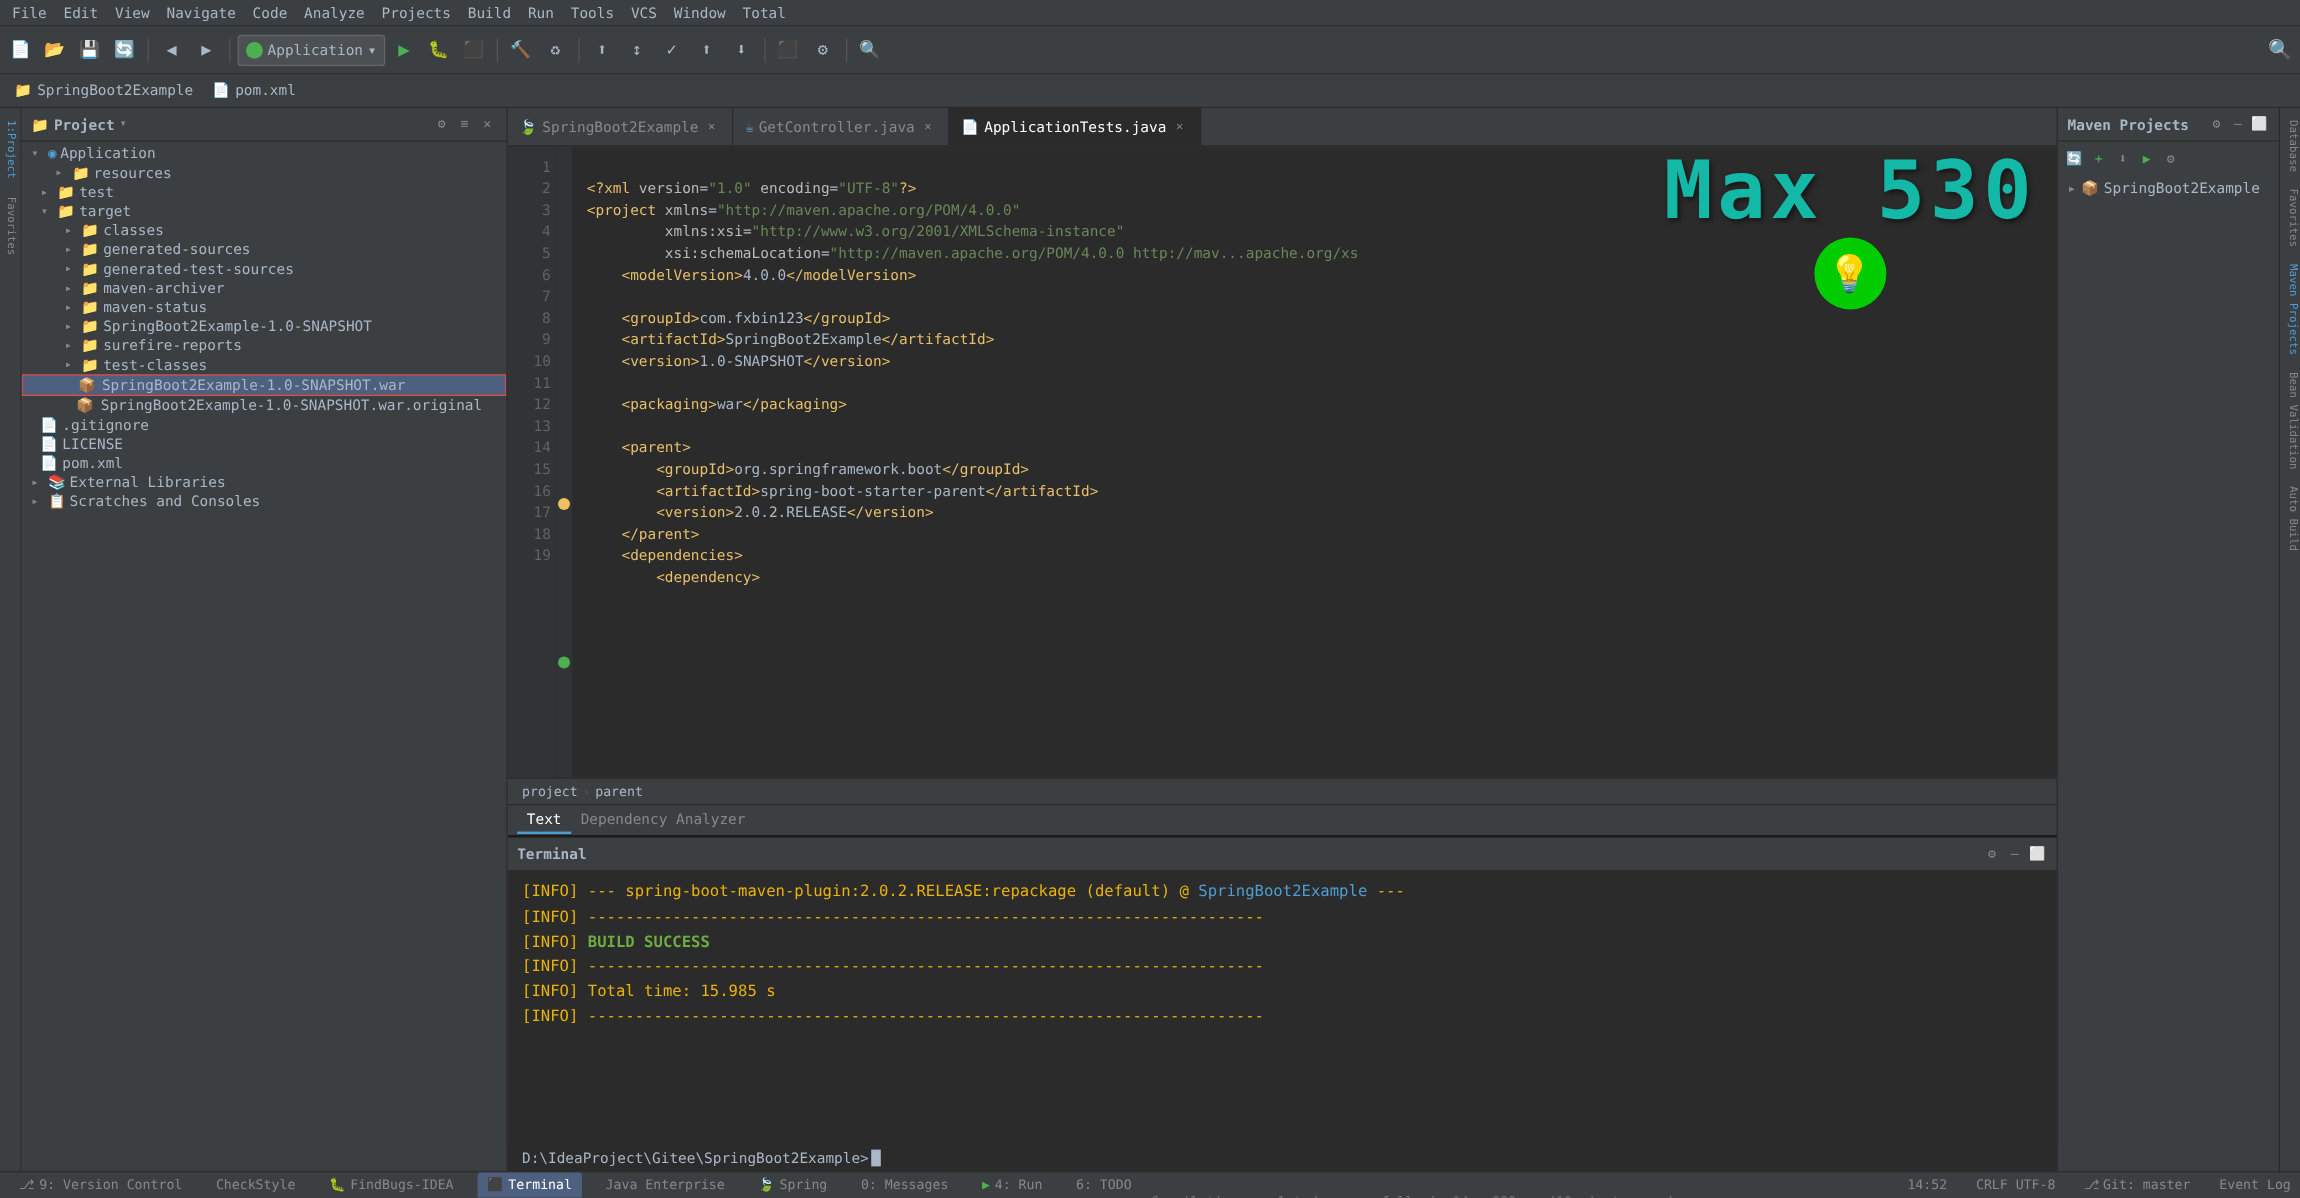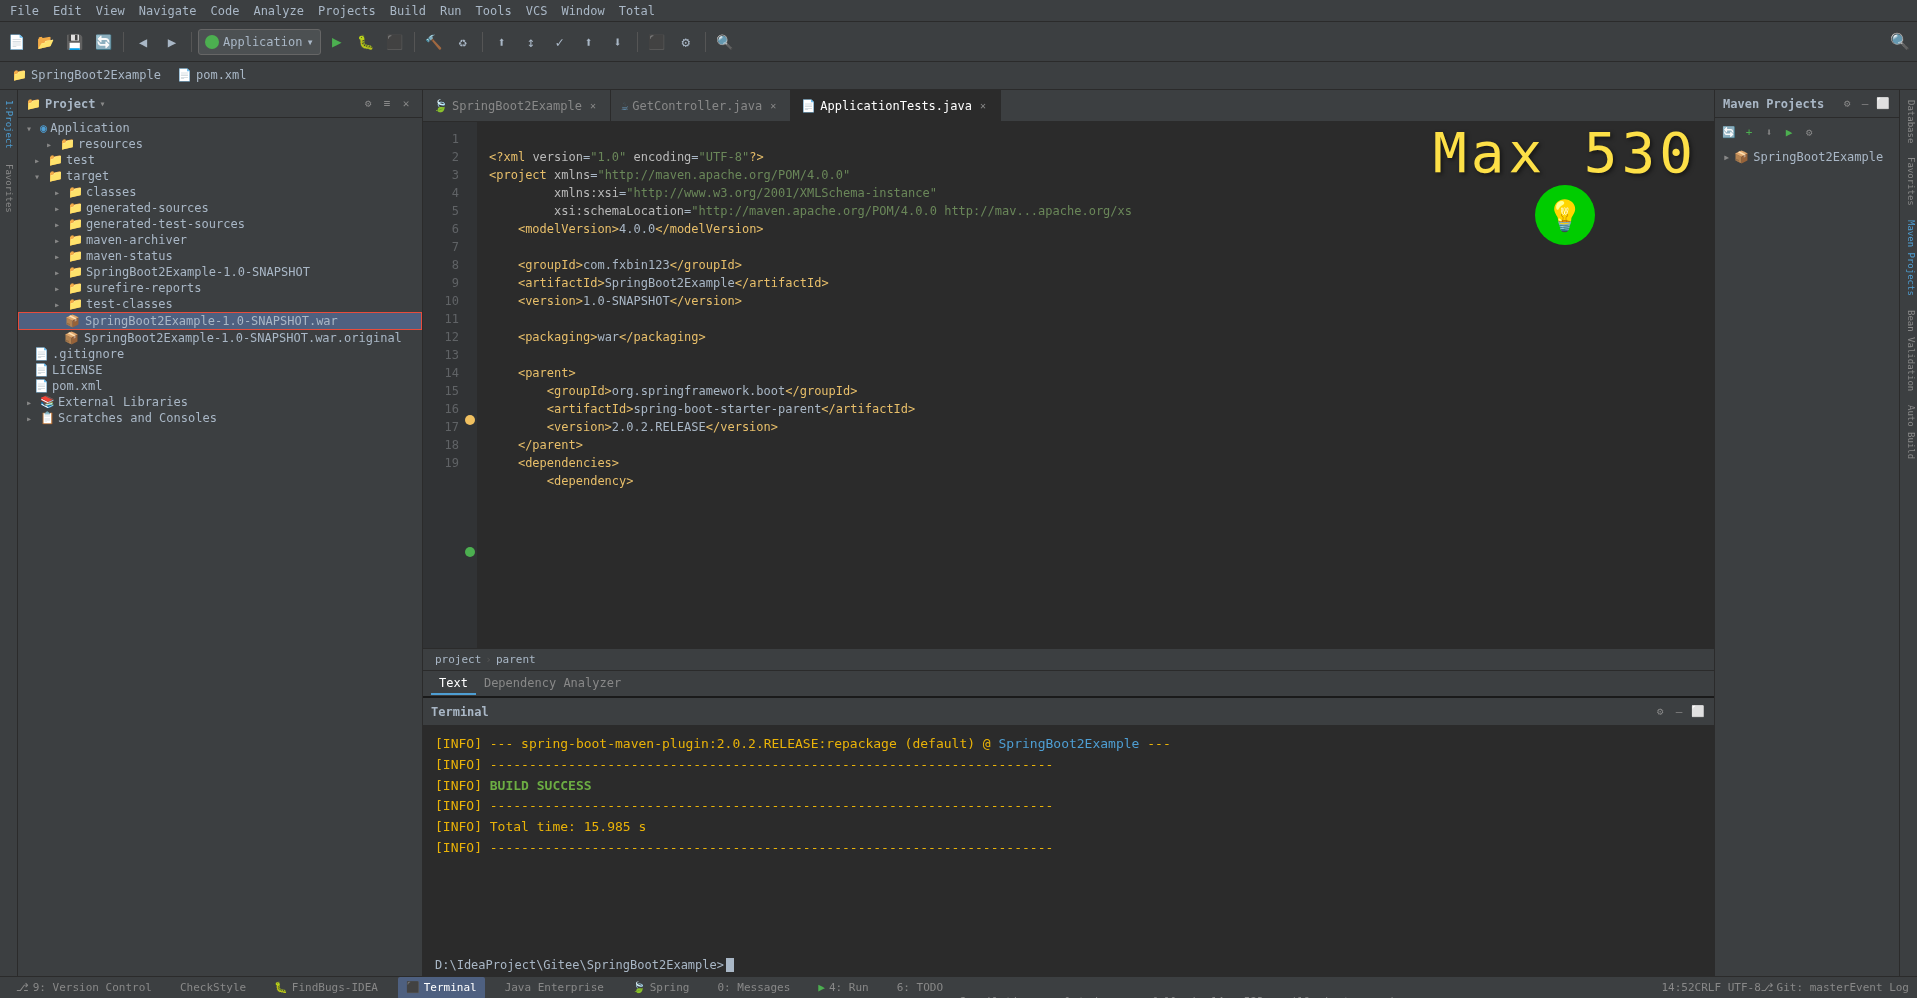--- a/index.html
+++ b/index.html
@@ -436,43 +436,43 @@
       display: flex;
       align-items: center;
       justify-content: space-between;
       padding: 2px 8px;
       height: 22px;
       font-size: 11px;
       color: #888;
       flex-shrink: 0;
     }
     .status-left { display: flex; align-items: center; gap: 12px; }
-    .status-right { display: flex; align-items: center; gap: 0; }
+    .status-right { display: flex; align-items: center; gap: 24px; }
     .status-item { display: flex; align-items: center; gap: 3px; cursor: pointer; }
     .status-tab {
       display: flex; align-items: center; gap: 4px;
       padding: 0 8px;
       height: 22px;
       cursor: pointer;
       border-radius: 2px;
     }
     .status-tab.active { background: #4e6080; color: #fff; }
 
     
     #watermark {
       position: fixed;
       top: 120px;
       right: 220px;
       pointer-events: none;
       z-index: 100;
     }
     .wm-text {
-      font-size: 56px;
-      font-weight: normal;
-      color: #fde047;
+      font-size: 67px;
+      font-weight: bold;
+      color: #14b8a6;
       text-shadow: 2px 2px 4px rgba(0,0,0,0.5);
       letter-spacing: 4px;
     }
     .wm-icon {
       width: 60px; height: 60px;
       background: #00cc00;
       border-radius: 50%;
       display: flex; align-items: center; justify-content: center;
       font-size: 30px;
       color: #1a1a1a;

